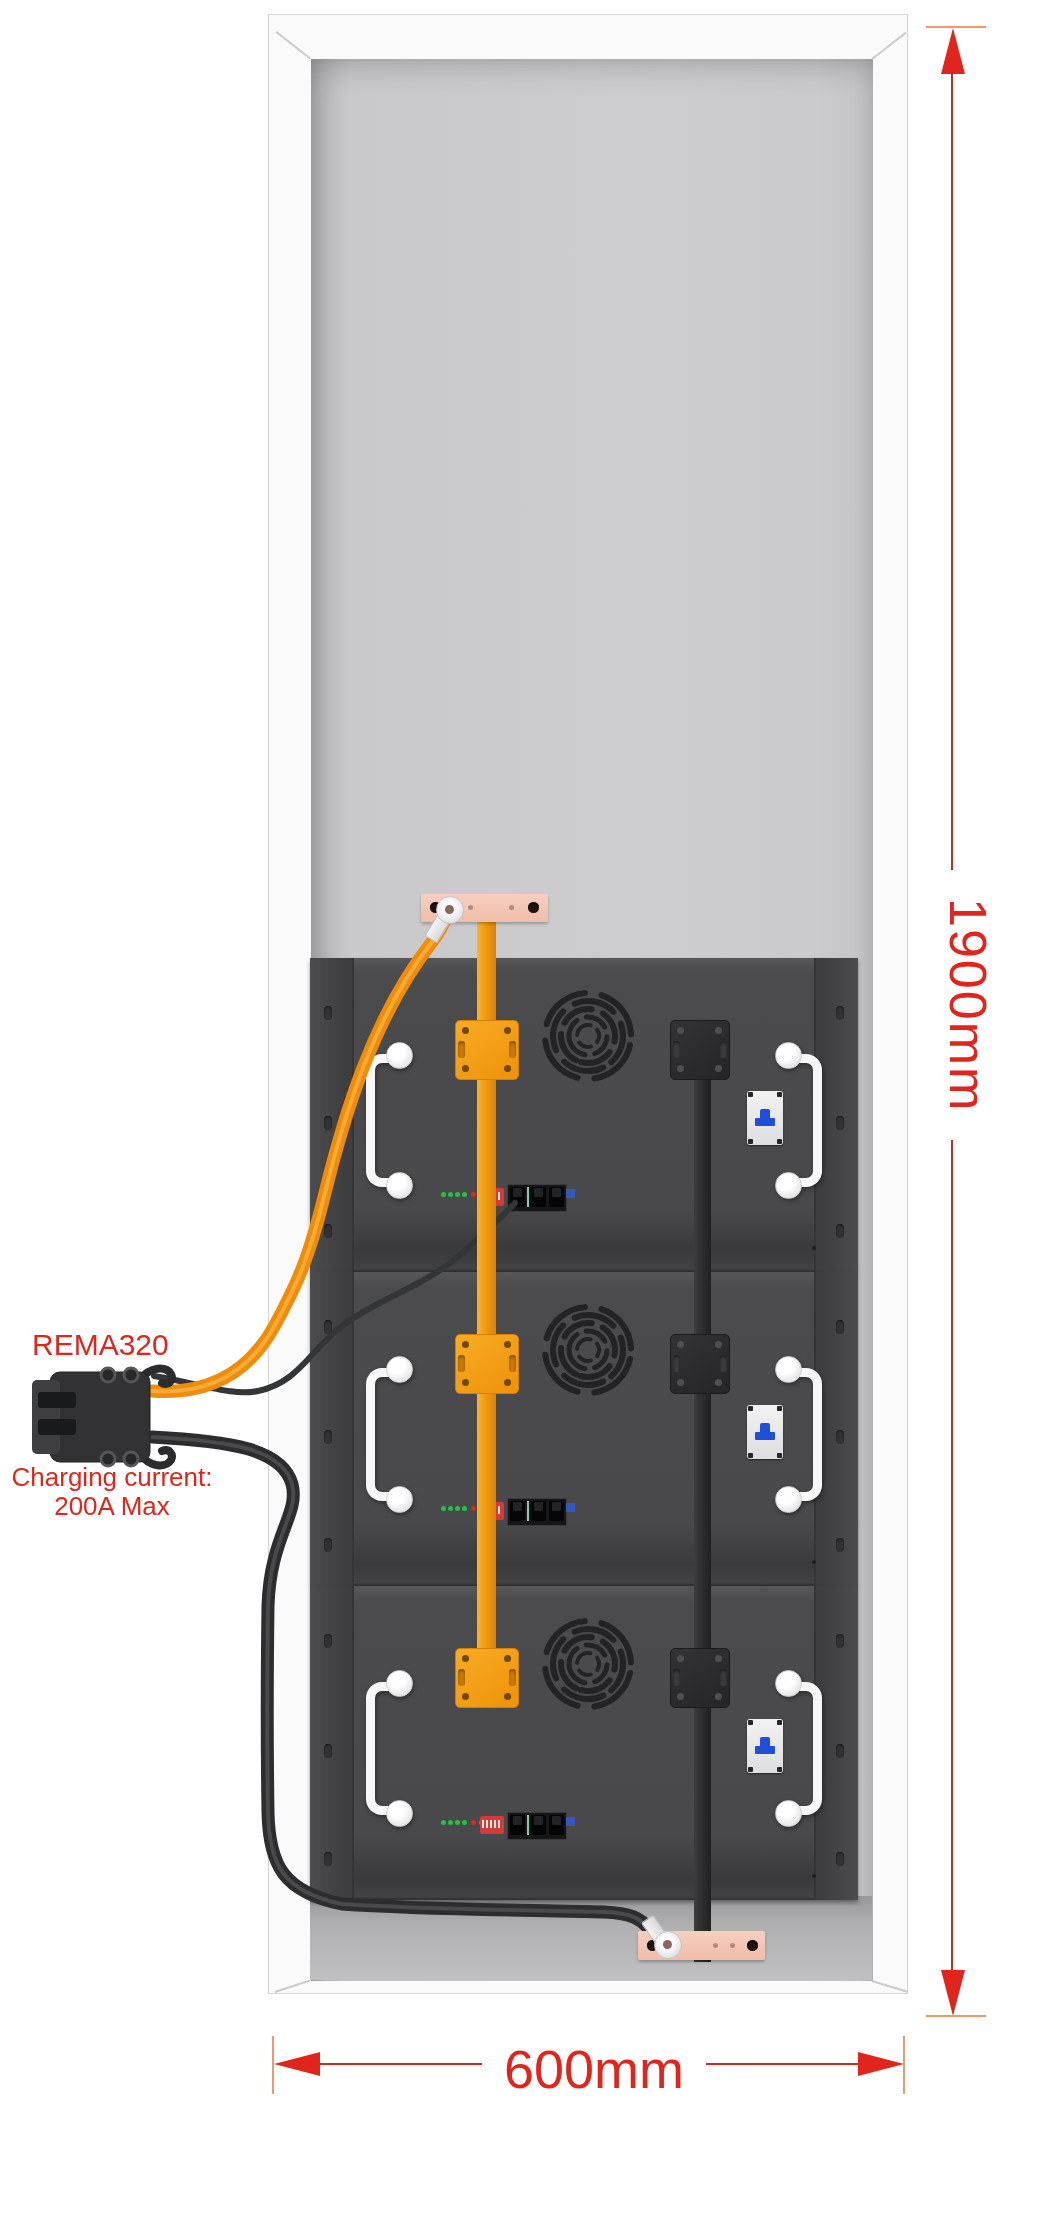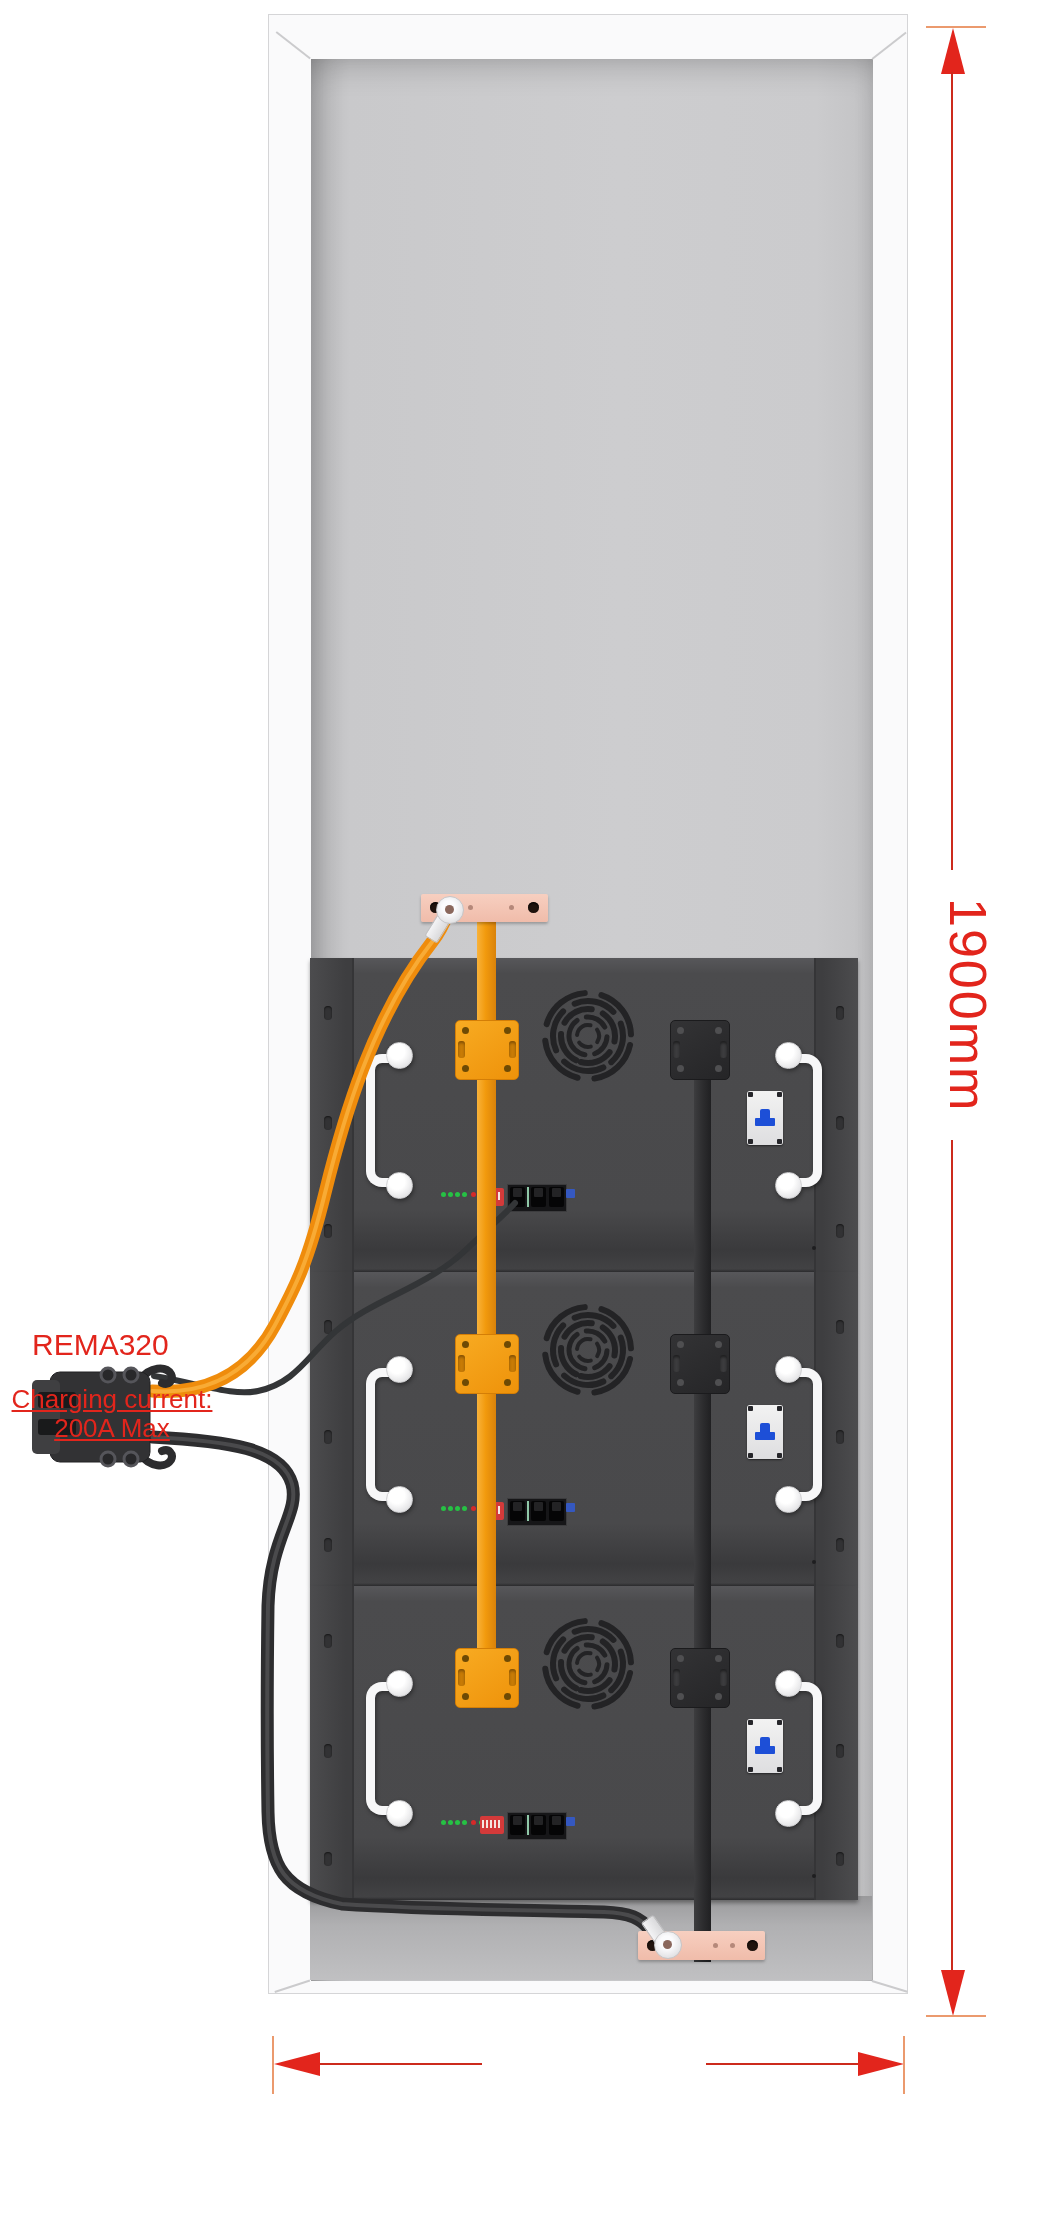--- a/index.html
+++ b/index.html
@@ -360,23 +360,24 @@
   <div class="abs arr up" style="left:941px;top:28px;"></div>
   <div class="abs vline" style="left:951px;top:72px;height:798px;"></div>
   <div class="abs lbl-v dim-red" style="left:938px;top:898px;height:240px;">1900mm</div>
   <div class="abs vline" style="left:951px;top:1140px;height:832px;"></div>
   <div class="abs arr down" style="left:941px;top:1970px;"></div>
   <div class="abs tick-h" style="left:926px;top:2015px;width:60px;"></div>
 
   <div class="abs tick-v" style="left:272px;top:2036px;height:58px;"></div>
   <div class="abs arr left" style="left:274px;top:2052px;"></div>
   <div class="abs hline" style="left:320px;top:2063px;width:162px;"></div>
+  <div class="abs lbl-600 dim-red" style="left:482px;top:2038px;">600mm</div>
   <div class="abs hline" style="left:706px;top:2063px;width:152px;"></div>
   <div class="abs arr right" style="left:858px;top:2052px;"></div>
   <div class="abs tick-v" style="left:903px;top:2036px;height:58px;"></div>
 
   <div class="abs lbl-rema dim-red" style="left:32px;top:1328px;">REMA320</div>
-  <div class="abs lbl-charge dim-red" style="left:0px;top:1385px;text-decoration:underline;">
+  <div class="abs lbl-charge dim-red" style="left:0px;top:1463px;">
     <div>Charging current:</div>
     <div>200A Max</div>
   </div>
 
 </div>
 
 </body></html>

